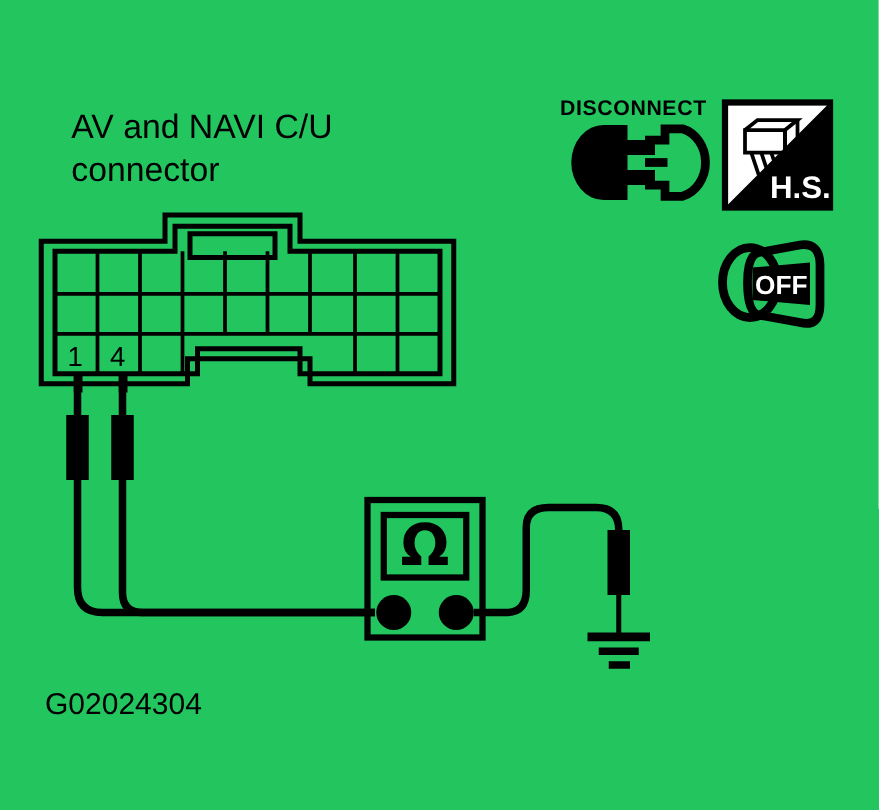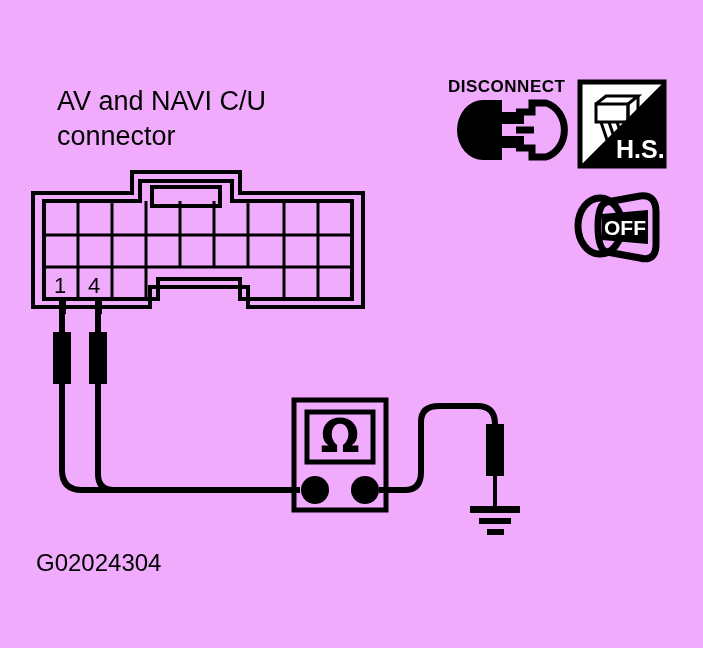--- a/index.html
+++ b/index.html
@@ -7,21 +7,21 @@
     padding: 0;
     background: #ffffff;
   }
   body {
     font-family: "Liberation Sans", sans-serif;
   }
   #canvas {
     position: relative;
     width: 703px;
     height: 648px;
-    background: #f0abfc;
+    background: #22c55e;
     overflow: hidden;
   }
   #diagram {
     position: absolute;
     left: 0;
     top: 0;
     width: 703px;
     height: 648px;
   }
   .txt-title {

